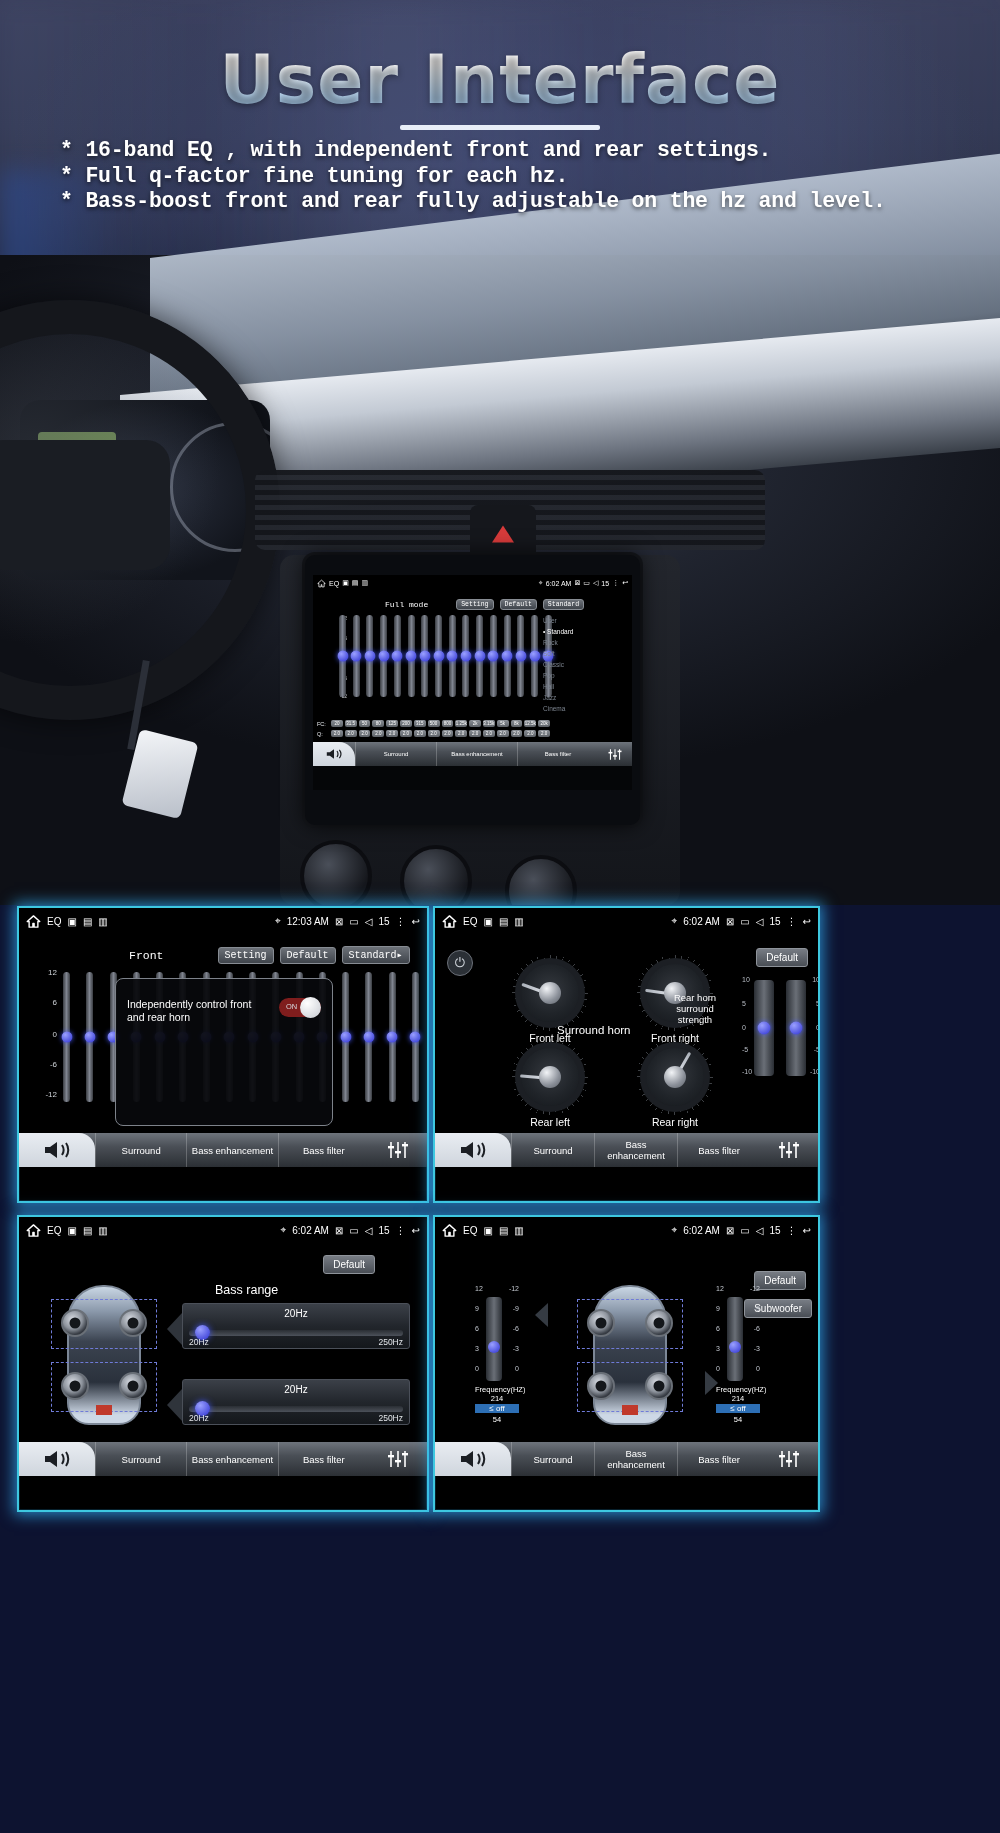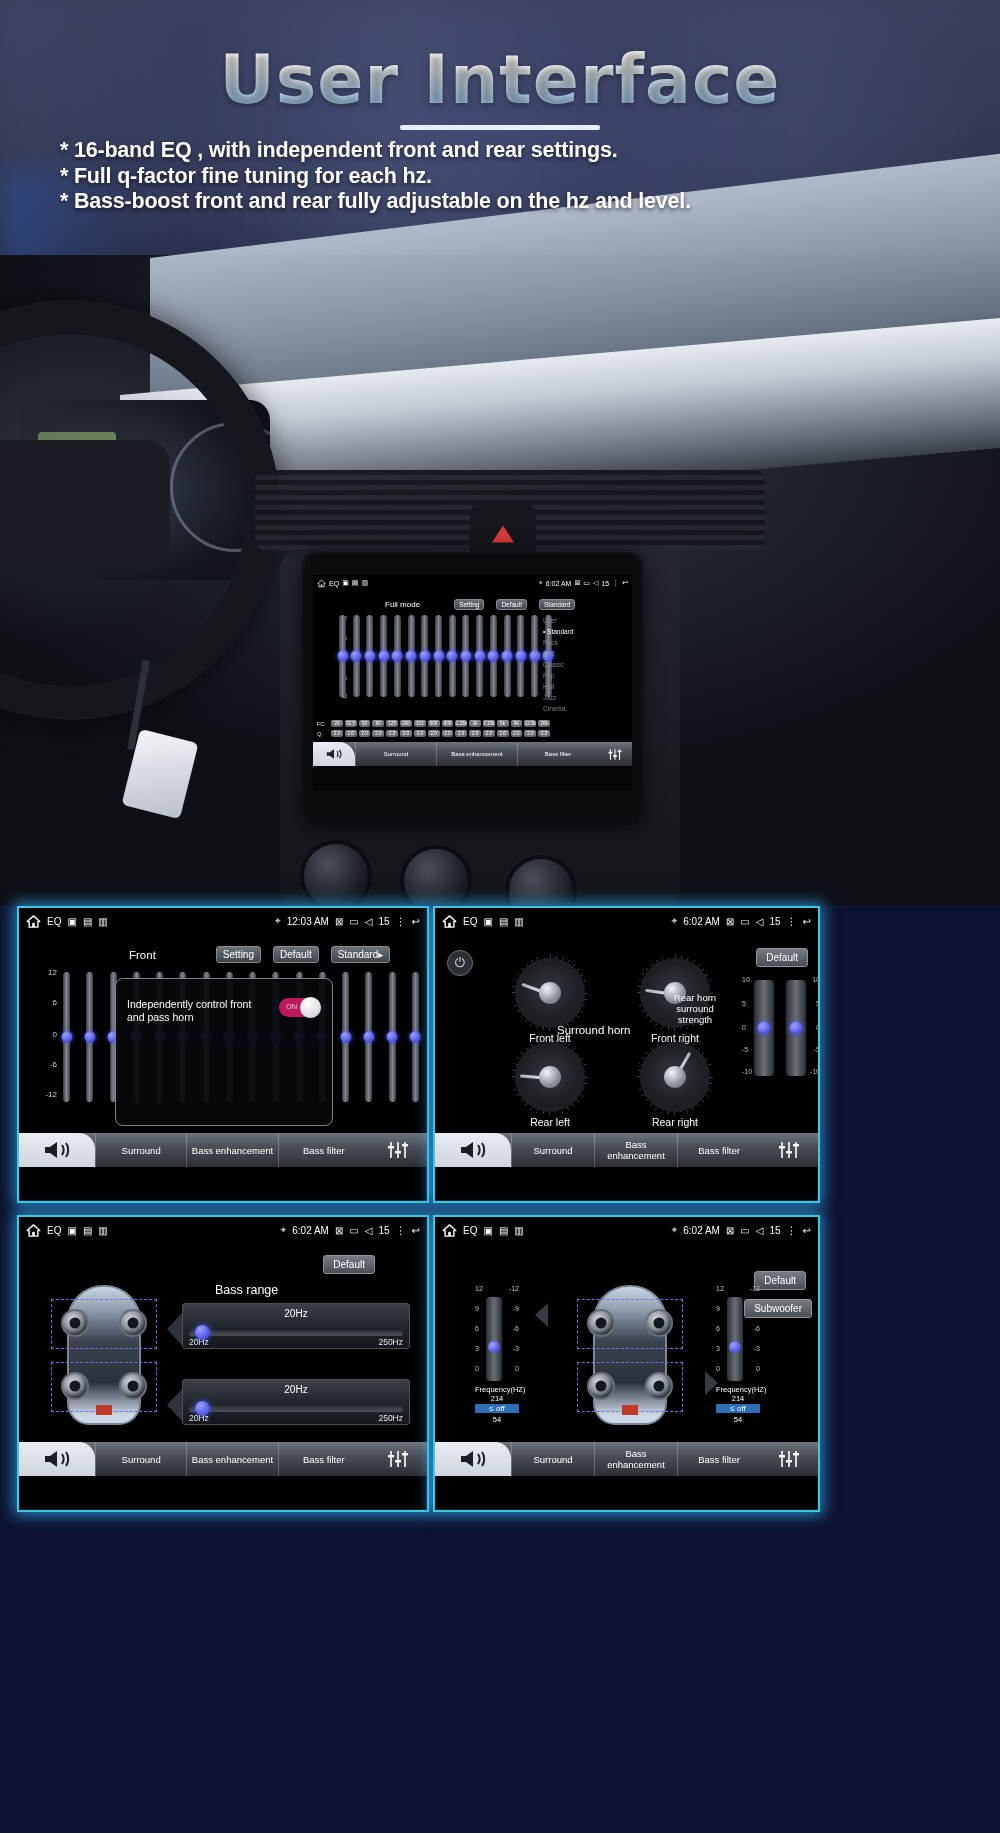--- a/index.html
+++ b/index.html
@@ -38,21 +38,21 @@
     font-family:"DejaVu Sans", sans-serif;
   }
   #title-rule{
     position:absolute; top:125px; left:50%; transform:translateX(-50%);
     width:200px; height:5px; background:#e8eef8; border-radius:2px;
   }
   #bullets{
     position:absolute; top:138px; left:60px; width:900px;
     color:#fff; font-size:21.5px; font-weight:bold; line-height:25.5px;
     text-shadow:0 2px 4px rgba(0,0,0,.6);
-    font-family:Liberation Sans, sans-serif; letter-spacing:-0.2px;
+    font-family:Liberation Mono, monospace; letter-spacing:-0.2px;
   }
   #bullets div{ white-space:nowrap; }
   #dash{
     position:absolute; left:0; top:255px; width:1000px; height:650px;
     background:
       radial-gradient(ellipse 60% 50% at 50% 30%, #3a4052 0%, #20242f 45%, #0e1016 100%),
       #0b0d12;
   }
   #windshield{
     position:absolute; left:150px; top:258px; width:860px; height:210px;
@@ -153,21 +153,21 @@
     display:flex; align-items:stretch; color:#fff; font-size:9.5px;
   }
   .tab-speaker{
     width:76px; background:linear-gradient(180deg,#e9edf2 0%,#cfd5dd 100%);
     position:relative; display:flex;align-items:center;justify-content:center;
     border-top-right-radius:16px;
   }
   .tab{flex:1; display:flex;align-items:center;justify-content:center;text-align:center;
     border-left:1px solid rgba(255,255,255,.22); line-height:11px; padding:0 2px;}
   .tab-eq{width:58px;display:flex;align-items:center;justify-content:center;}
-  .eq-head{position:absolute; top:12px; left:0; width:100%; display:flex; align-items:center; gap:12px; padding-left:110px;}
+  .eq-head{position:absolute; top:12px; left:0; width:100%; display:flex; align-items:center; gap:6px; padding-left:110px;font-family:Liberation Mono, monospace;}
   .eq-head .mode{color:#fff;font-size:11.5px;}
   .btn-chip{
     background:linear-gradient(180deg,#6c7178,#3f444b); color:#fff; font-size:10px;
     padding:2px 6px; border-radius:3px; border:1px solid #878c93;
   }
   .sliders{position:absolute; left:44px; top:38px; right:8px; height:130px; display:flex; justify-content:space-between;}
   .slider{width:7px; height:130px; background:linear-gradient(90deg,#3a3d42,#808590 50%,#3a3d42);
     border-radius:4px; position:relative;}
   .slider .thumb{position:absolute; left:50%; transform:translate(-50%,-50%); width:11px;height:11px;
     border-radius:50%; background:radial-gradient(circle at 35% 30%,#9aa0ff,#2b2fd0);
@@ -183,21 +183,21 @@
   
   .modal{
     position:absolute; left:96px; top:44px; width:218px; height:148px;
     background:rgba(8,9,12,.93); border:1px solid #7d828a; border-radius:8px;
     color:#fff; font-size:10.5px; padding:10px 11px;
   }
   .modal .row{display:flex; align-items:flex-start; gap:8px; padding:9px 0;}
   .modal .row + .row{border-top:1px solid #33373d;}
   .modal .row .txt{flex:1; line-height:13px;}
   .toggle{width:42px;height:19px;border-radius:10px;position:relative;flex:none;}
-  .toggle.on{background:#be185d;}
+  .toggle.on{background:#7f1d1d;}
   .toggle.off{background:#55595f;}
   .toggle .knobc{position:absolute; top:-1px; width:21px;height:21px;border-radius:50%;
     background:radial-gradient(circle at 35% 30%,#ffffff,#c6cad1);}
   .toggle.on .knobc{right:0;}
   .toggle.off .knobc{left:0;}
   .toggle .lbl{position:absolute; top:4px; font-size:7.5px; color:#d7dae0;}
   .toggle.on .lbl{left:7px;}
   .toggle.off .lbl{right:6px;}
 
   
@@ -570,21 +570,21 @@
         <div class="slider" style="height: 130px;">
           <span class="thumb" style="top: 65px;"></span>
         </div>
         <div class="slider" style="height: 130px;">
           <span class="thumb" style="top: 65px;"></span>
         </div>
       </div>
 
     <div class="modal">
       <div class="row">
-        <div class="txt">Independently control front and pass horn</div>
+        <div class="txt">Independently control front and rear horn</div>
         <div class="toggle on">
           <span class="lbl">ON</span>
           <span class="knobc"></span>
         </div>
       </div>
     </div>
 
     <div class="fcq" id="p1-fcq">
         <div class="row">
           <span class="lab">FC:</span>

